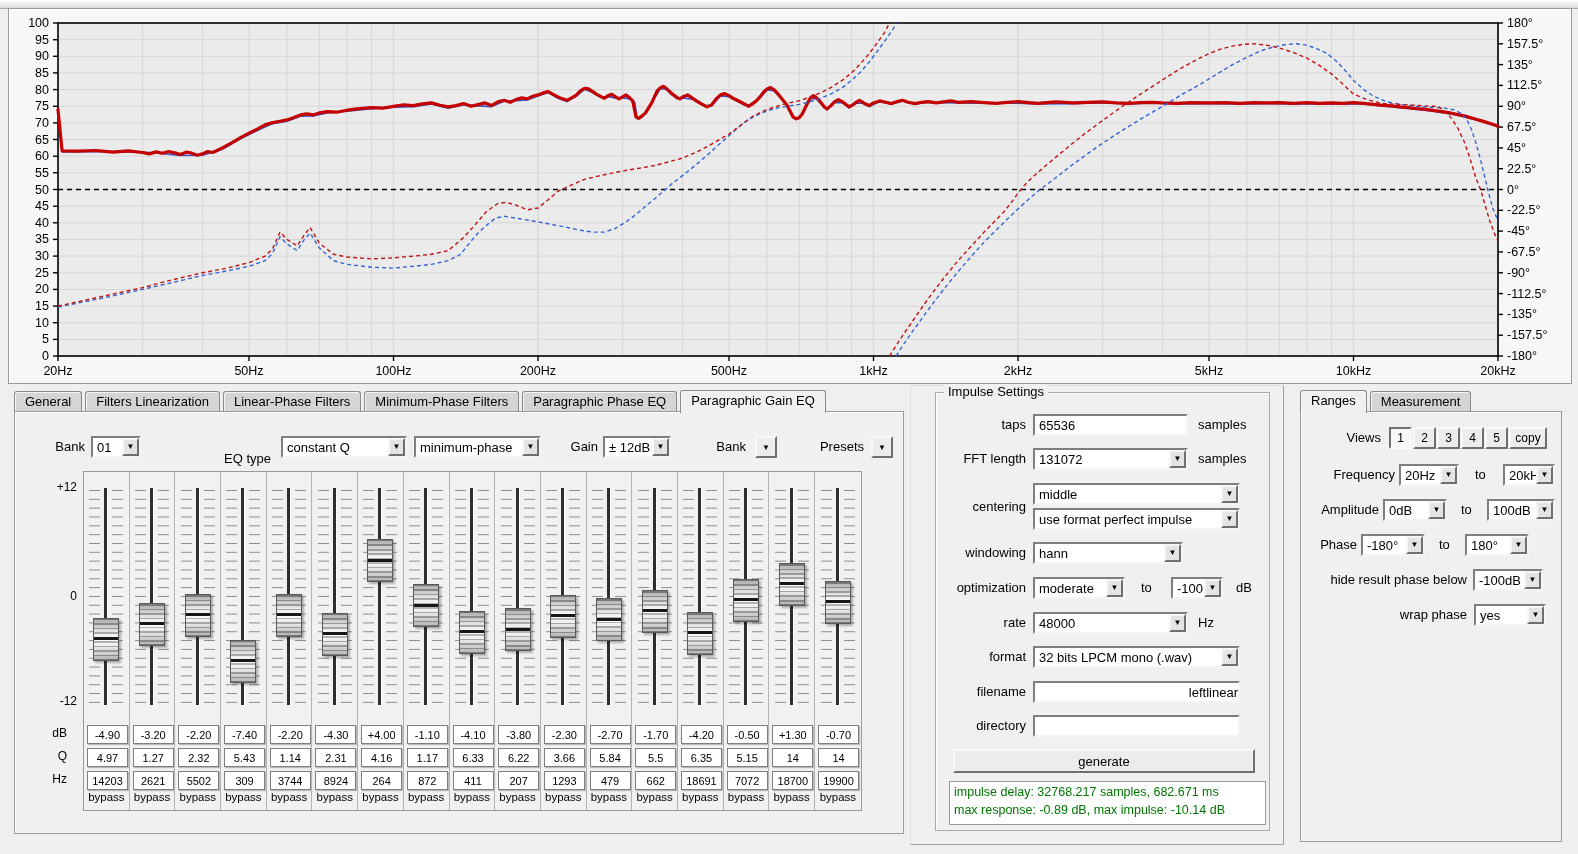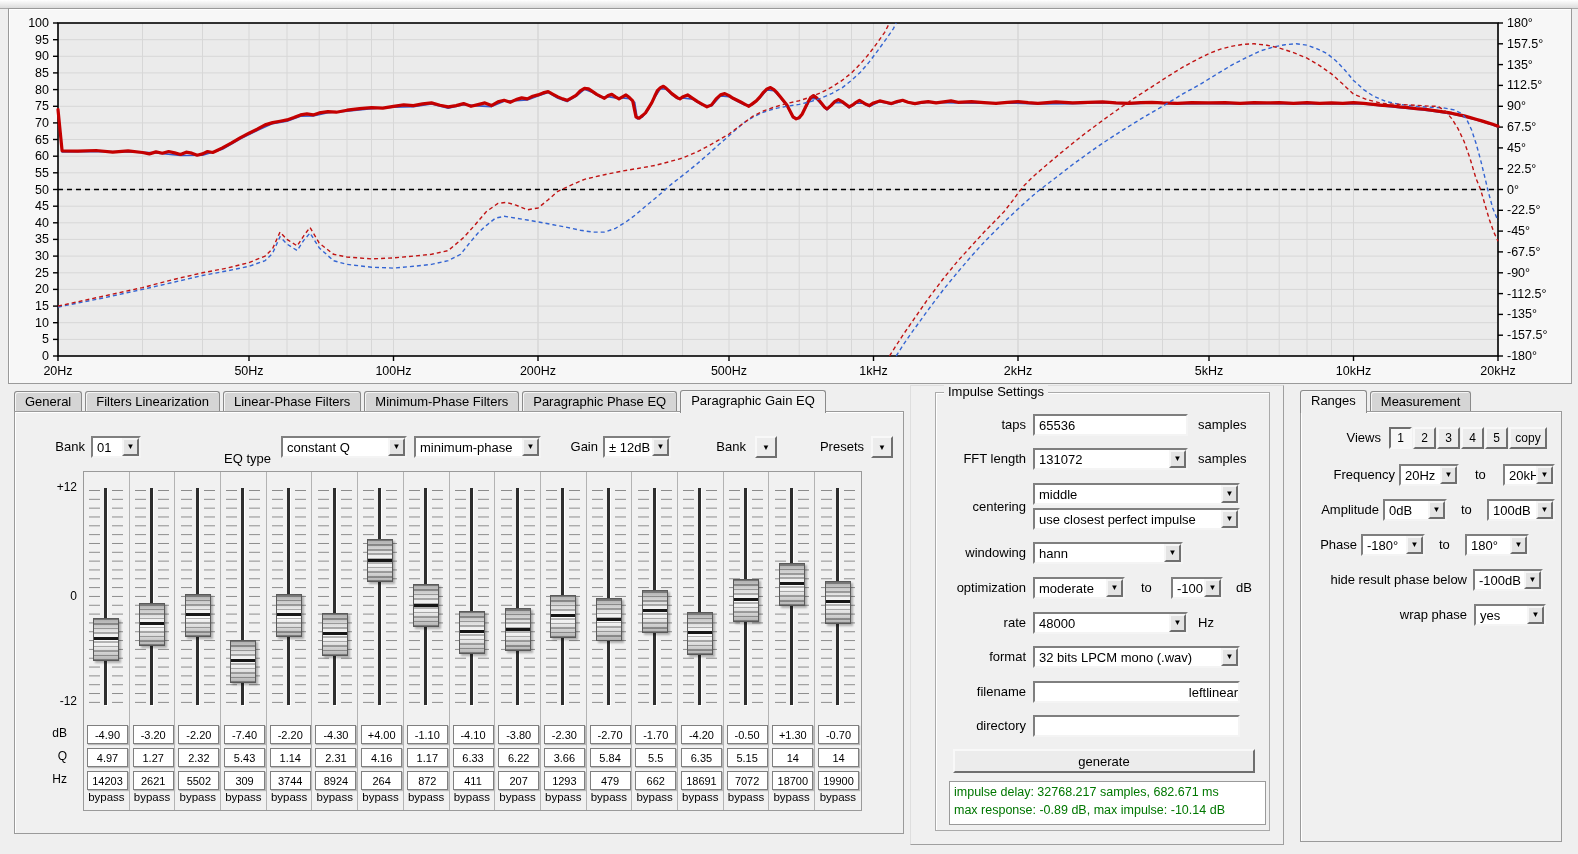--- a/index.html
+++ b/index.html
@@ -505,21 +505,21 @@
     <div class="lbl" style="left:262px;top:58px;">samples</div>
 
     <div class="lbl r" style="left:0;top:106px;width:90px;">centering</div>
     <div class="combo" style="left:97px;top:90px;width:207px;">
       <span>middle</span>
         <span class="cbtn">
           <i>▼</i>
         </span>
     </div>
     <div class="combo" style="left:97px;top:115px;width:207px;">
-      <span>use closest perfect impulse</span>
+      <span>use format perfect impulse</span>
         <span class="cbtn">
           <i>▼</i>
         </span>
     </div>
 
     <div class="lbl r" style="left:0;top:152px;width:90px;">windowing</div>
     <div class="combo" style="left:97px;top:149px;width:150px;">
       <span>hann</span>
         <span class="cbtn">
           <i>▼</i>

